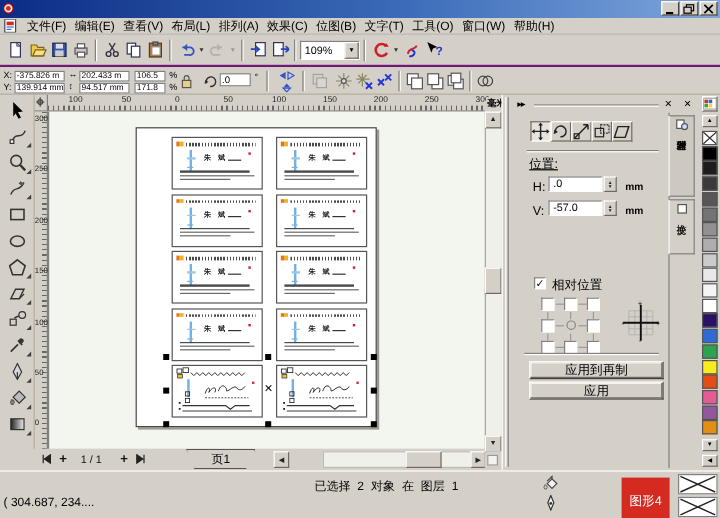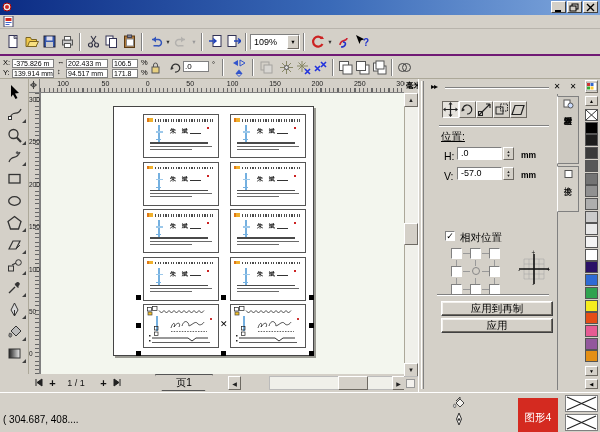--- a/index.html
+++ b/index.html
@@ -128,20 +128,33 @@
     </div>
   </div>
 
   <div class="abs menubar">
     <svg width="12" height="11" style="margin-left:3px">
         <rect x="1" y="0" width="9" height="11" fill="#fff" stroke="#446"></rect>
         <rect x="2.5" y="2" width="6" height="3" fill="#d42a20"></rect>
         <rect x="2.5" y="6" width="6" height="1" fill="#46c"></rect>
         <rect x="2.5" y="8" width="4" height="1" fill="#46c"></rect>
       </svg>
+    <div id="menu-items" style="display:flex;margin-left:4px">
+        <div class="menuitem">文件(F)</div>
+        <div class="menuitem">编辑(E)</div>
+        <div class="menuitem">查看(V)</div>
+        <div class="menuitem">布局(L)</div>
+        <div class="menuitem">排列(A)</div>
+        <div class="menuitem">效果(C)</div>
+        <div class="menuitem">位图(B)</div>
+        <div class="menuitem">文字(T)</div>
+        <div class="menuitem">工具(O)</div>
+        <div class="menuitem">窗口(W)</div>
+        <div class="menuitem">帮助(H)</div>
+      </div>
     <div class="mwbtns">
       <span class="winbtn">
           <svg width="12" height="8">
             <rect x="2" y="6" width="6" height="2" fill="#000"></rect>
           </svg>
         </span>
       <span class="winbtn">
           <svg width="12" height="8">
             <rect x="3" y="0" width="6" height="5" fill="none" stroke="#000"></rect>
             <rect x="1" y="2" width="6" height="5" fill="#d4d0c8" stroke="#000"></rect>
@@ -787,30 +800,31 @@
       <div class="swatch" style="top: 220.5px; background: rgb(246, 236, 30);"></div>
       <div class="swatch" style="top: 233.2px; background: rgb(228, 77, 22);"></div>
       <div class="swatch" style="top: 245.9px; background: rgb(229, 91, 147);"></div>
       <div class="swatch" style="top: 258.6px; background: rgb(146, 88, 156);"></div>
       <div class="swatch" style="top: 271.3px; background: rgb(227, 143, 21);"></div>
       <div class="pbtn2" style="top: 287px;">▼</div>
       <div class="pbtn2" style="top: 300px;">◀</div>
     </div>
 
   <div class="abs statusbar">
+    <span style="position:absolute;left:262px;top:5px;word-spacing:3px">已选择 2 对象 在 图层 1</span>
     <svg style="position:absolute;left:451px;top:2px" width="16" height="15">
         <path d="M5,8 L9,4 L13,8 L9,12 z" fill="#f4f2ee" stroke="#444"></path>
         <path d="M9,4 L9,2 L5,6" fill="none" stroke="#444"></path>
         <path d="M3,9 q-1.5,2.5 0,3.5 q1.5,1 2,-1.5 q0.3,-2 -2,-2" fill="#ccc" stroke="#444" stroke-width=".6"></path>
       </svg>
     <svg style="position:absolute;left:452px;top:19px" width="15" height="14">
         <path d="M7,1 L9.5,7 L7,13 L4.5,7 z" fill="#f4f2ee" stroke="#333"></path>
         <circle cx="7" cy="7.5" r="1.2" fill="#333"></circle>
       </svg>
-    <span style="position:absolute;left:3px;top:21px">( 304.687, 408....</span>
+    <span style="position:absolute;left:3px;top:21px">( 304.687, 234....</span>
     <div class="badge">图形4</div>
     <div class="xbox" style="top:2px"><svg width="31" height="15">
           <path d="M1,1 L30,14 M30,1 L1,14" stroke="#222" stroke-width="1.2"></path>
         </svg></div>
     <div class="xbox" style="top:21px"><svg width="31" height="15">
           <path d="M1,1 L30,14 M30,1 L1,14" stroke="#222" stroke-width="1.2"></path>
         </svg></div>
   </div>
 </div>
 

